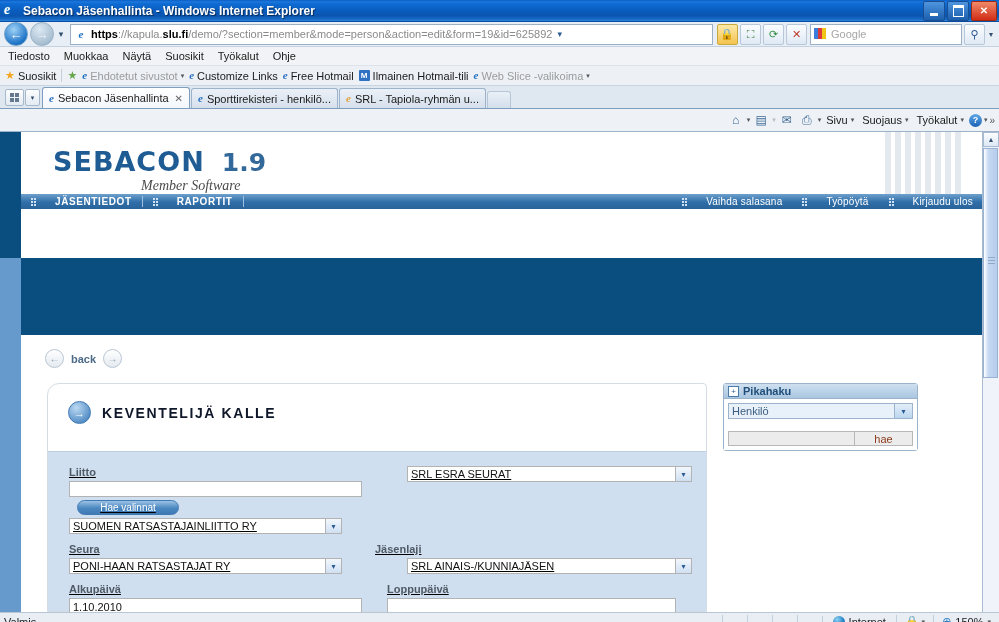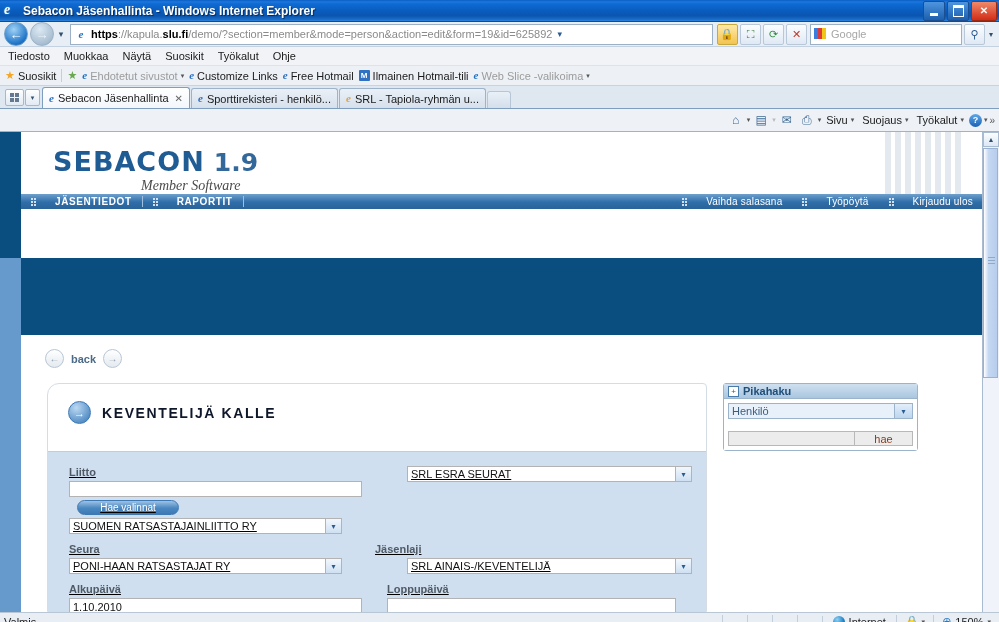--- a/index.html
+++ b/index.html
@@ -150,21 +150,21 @@
   .sb-grip i{display:block;height:1px;background:#8fa9c9;margin-bottom:2px;}
 
   
   .page-bg{position:absolute;inset:0;right:16px;background:#0a4d7f;}
   .page-left-strip{position:absolute;left:0;top:126px;bottom:0;width:21px;background:#6699cc;}
   .content-card{
     position:absolute;left:21px;top:0;right:16px;bottom:0;background:#ffffff;
   }
   
   .sb-header{position:relative;height:77px;background:#ffffff;border-radius:14px 0 0 0;}
-  .logo-wrap{position:absolute;left:32px;top:16px;display:flex;align-items:baseline;gap:9px;}
+  .logo-wrap{position:absolute;left:32px;top:16px;display:flex;align-items:baseline;gap:17px;}
   .logo-txt{
     font-family:"DejaVu Sans", sans-serif;
     font-weight:bold;font-size:27px;letter-spacing:1px;color:#1f5c94;line-height:27px;
   }
   .logo-ver{font-family:"DejaVu Sans",sans-serif;font-weight:bold;font-size:25px;color:#33689b;}
   .logo-sub{
     position:absolute;left:120px;top:46px;
     font-family:"Liberation Serif",serif;font-style:italic;font-size:14px;color:#4a4a4a;
   }
   .bars{position:absolute;right:22px;top:0;height:62px;display:flex;gap:4px;}
@@ -550,21 +550,21 @@
             <div class="fcol">
               <div class="flabel">Seura</div>
               <div class="fselect">
                 <span>PONI-HAAN RATSASTAJAT RY</span>
                 <span class="arrow">▾</span>
               </div>
             </div>
             <div class="fcol right">
               <div class="flabel">Jäsenlaji</div>
               <div class="fselect wide">
-                <span>SRL AINAIS-/KEVENTELIJÄ</span>
+                <span>SRL AINAIS-/KUNNIAJÄSEN</span>
                 <span class="arrow">▾</span>
               </div>
             </div>
           </div>
 
           <div class="spacer-h"></div>
 
           <div class="frow">
             <div class="fcol">
               <div class="flabel">Alkupäivä</div>

